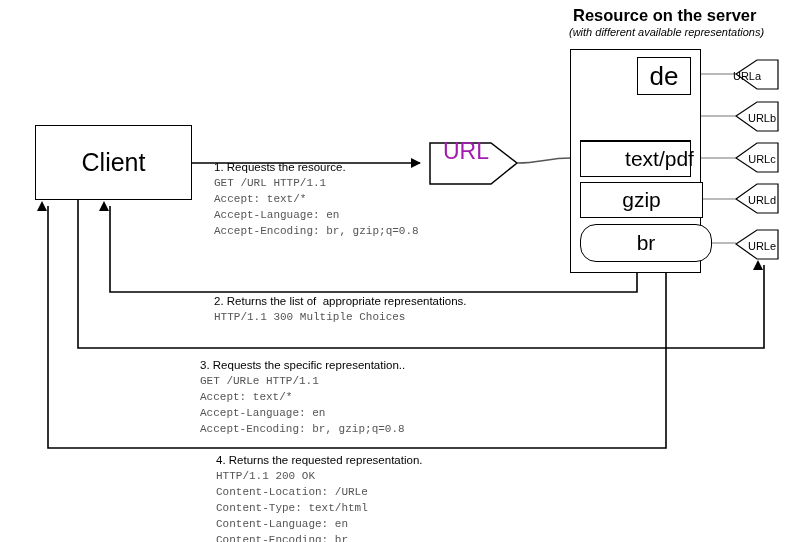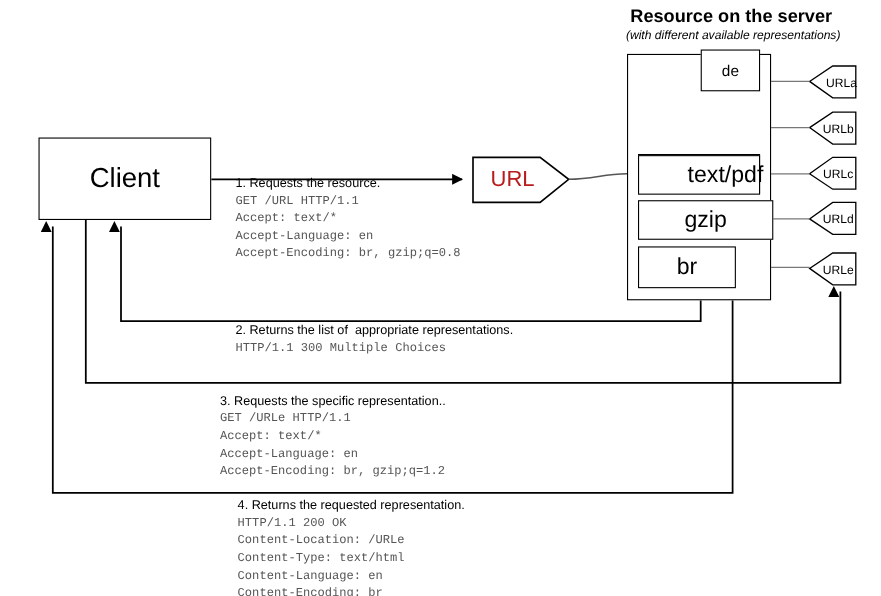--- a/index.html
+++ b/index.html
@@ -64,28 +64,28 @@
     display: flex;
     align-items: center;
     justify-content: center;
     font-size: 25px;
     color: #000;
   }
 
   
   #url-label {
     left: 430px;
-    top: 143px;
+    top: 131px;
     width: 72px;
     height: 40px;
     display: flex;
     align-items: center;
     justify-content: center;
-    font-size: 20px;
-    color: #b91c1c;
+    font-size: 23px;
+    color: #a21caf;
   }
 
   
   #server-container {
     left: 570px;
     top: 49px;
     width: 131px;
     height: 224px;
     border: 1.5px solid #000;
     background: #fff;
@@ -99,53 +99,54 @@
     display: flex;
     align-items: center;
     justify-content: center;
     color: #000;
   }
   #rep-fr {
     left: 580px; top: 57px; width: 52px; height: 38px;
     font-size: 21px;
   }
   #rep-de {
-    left: 637px; top: 45px; width: 54px; height: 38px;
-    font-size: 14px;
+    left: 637px; top: 57px; width: 54px; height: 38px;
+    font-size: 26px;
   }
   #rep-texthtml {
     left: 580px; top: 100px; width: 111px; height: 36px;
     font-size: 21px;
     margin-top: 40px;
   }
   #rep-textpdf {
     left: 580px; top: 141px; width: 111px; height: 36px;
     font-size: 21px;
     padding-left: 48px;
   }
   #rep-gzip {
     left: 580px; top: 182px; width: 123px; height: 36px;
     font-size: 21px;
   }
   #rep-br {
-    left: 580px; top: 224px; width: 89px; height: 38px;
-    font-size: 21px;
+    left: 580px; top: 224px; width: 132px; height: 38px;
+    font-size: 21px;
+    border-radius: 16px;
   }
 
   
   .url-tag-label {
     width: 46px;
     height: 26px;
     display: flex;
     align-items: center;
     justify-content: center;
     font-size: 11px;
     color: #000;
   }
-  #urltag-a { left: 742px; top: 63px; }
+  #urltag-a { left: 724px; top: 63px; }
   #urltag-b { left: 739px; top: 105px; }
   #urltag-c { left: 739px; top: 146px; }
   #urltag-d { left: 739px; top: 187px; }
   #urltag-e { left: 739px; top: 233px; }
 
   
   .step-title {
     font-size: 11.5px;
     color: #000;
     white-space: pre;
@@ -236,21 +237,21 @@
   <div class="abs" id="step2">
     <div class="step-title">2. Returns the list of  appropriate representations.</div>
     <div class="step-code">HTTP/1.1 300 Multiple Choices</div>
   </div>
 
   <div class="abs" id="step3">
     <div class="step-title">3. Requests the specific representation..</div>
     <div class="step-code">GET /URLe HTTP/1.1
 Accept: text/*
 Accept-Language: en
-Accept-Encoding: br, gzip;q=1.2</div>
+Accept-Encoding: br, gzip;q=0.8</div>
   </div>
 
   <div class="abs" id="step4">
     <div class="step-title">4. Returns the requested representation.</div>
     <div class="step-code">HTTP/1.1 200 OK
 Content-Location: /URLe
 Content-Type: text/html
 Content-Language: en
 Content-Encoding: br</div>
   </div>

